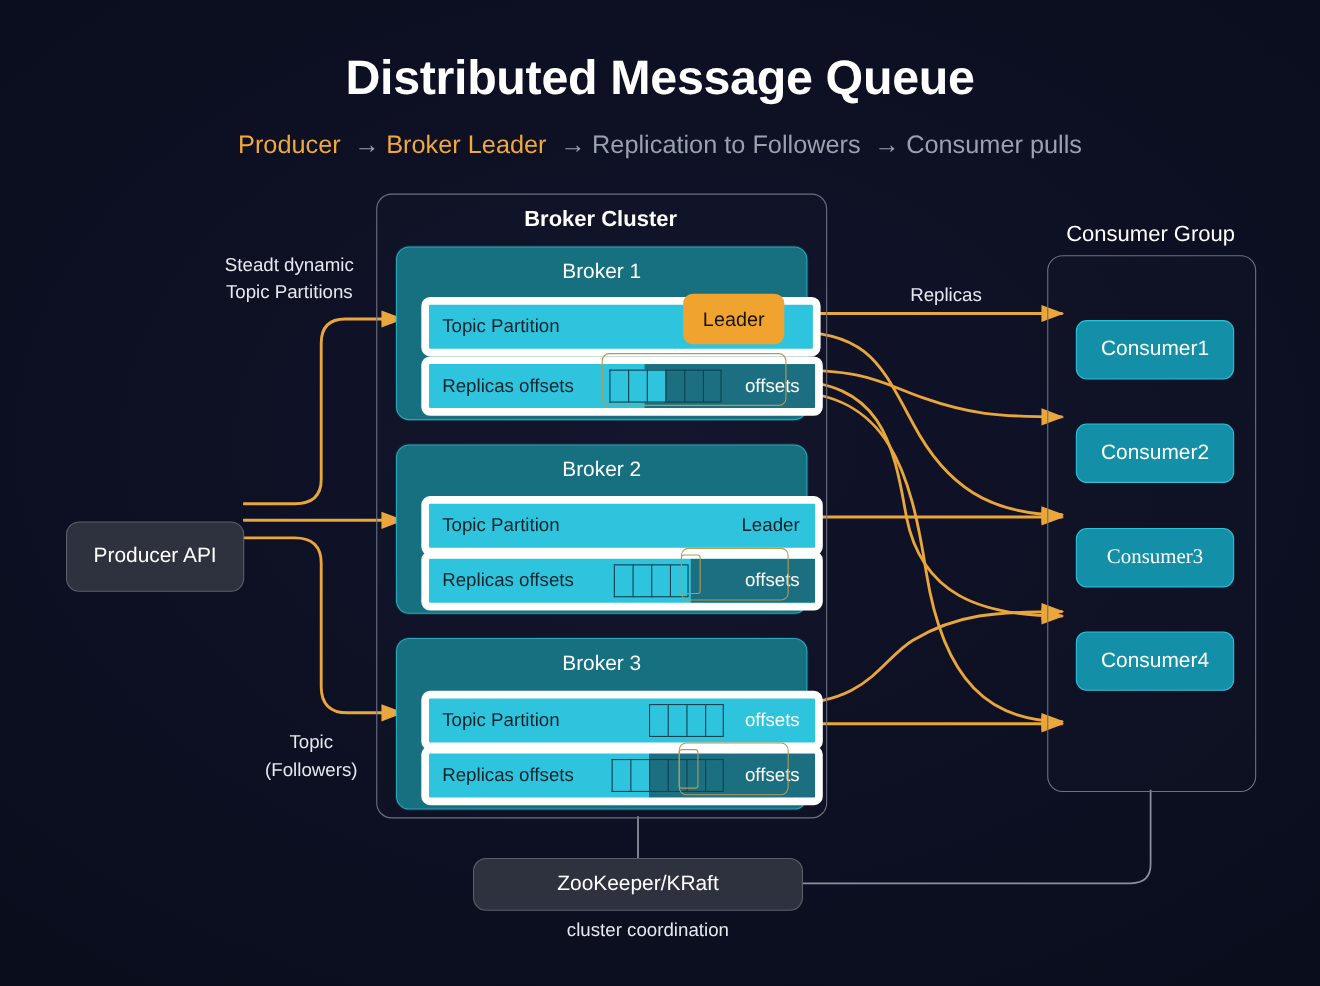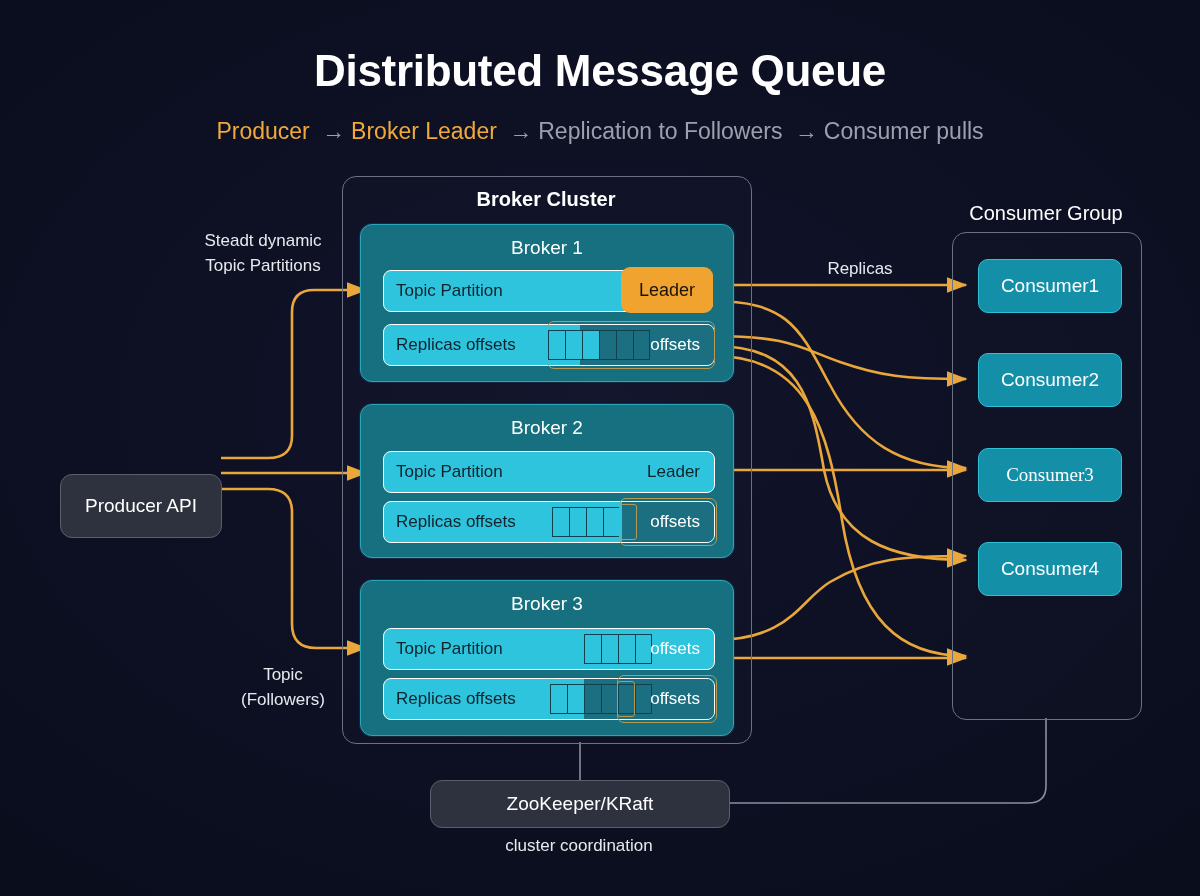--- a/index.html
+++ b/index.html
@@ -77,23 +77,24 @@
     width: 100%;
     text-align: center;
     font-size: 19px;
     color: #ffffff;
   }
 
   .bar {
     position: absolute;
     height: 40px;
     border-radius: 8px;
-    border: 1px solid #ffffff;
+    border: 7px solid #ffffff;
     background: #2ec4de;
     overflow: hidden;
+    padding-left: 21px;
   }
   .bar-label {
     position: absolute;
     left: 12px;
     top: 50%;
     transform: translateY(-50%);
     font-size: 17px;
     color: #10232b;
     white-space: nowrap;
     z-index: 3;
@@ -164,20 +165,21 @@
     position: absolute;
     height: 52px;
     background: #1390a8;
     border: 1px solid #2ec0d6;
     border-radius: 10px;
     display: flex;
     align-items: center;
     justify-content: center;
     font-size: 19px;
     color: #ffffff;
+    margin-top: 32px;
   }
 
   .graybox {
     position: absolute;
     background: #2e323e;
     border: 1px solid #5a5f6c;
     border-radius: 12px;
     display: flex;
     align-items: center;
     justify-content: center;
@@ -350,15 +352,15 @@
   <div class="consumer" style="left:978px; top:448px; width:142px;font-family:Liberation Serif, serif;">
     <span>Consumer3</span>
   </div>
   <div class="consumer" style="left:978px; top:542px; width:142px;">
     <span>Consumer4</span>
   </div>
 
   <div class="graybox" style="left:430px; top:780px; width:298px; height:46px;">
     <span>ZooKeeper/KRaft</span>
   </div>
-  <div class="caption" style="left:430px; top:836px; width:298px;">cluster coordination</div>
+  <div class="caption" style="left:440px; top:836px; width:298px;">cluster coordination</div>
 
 </div>
 
 </body></html>

